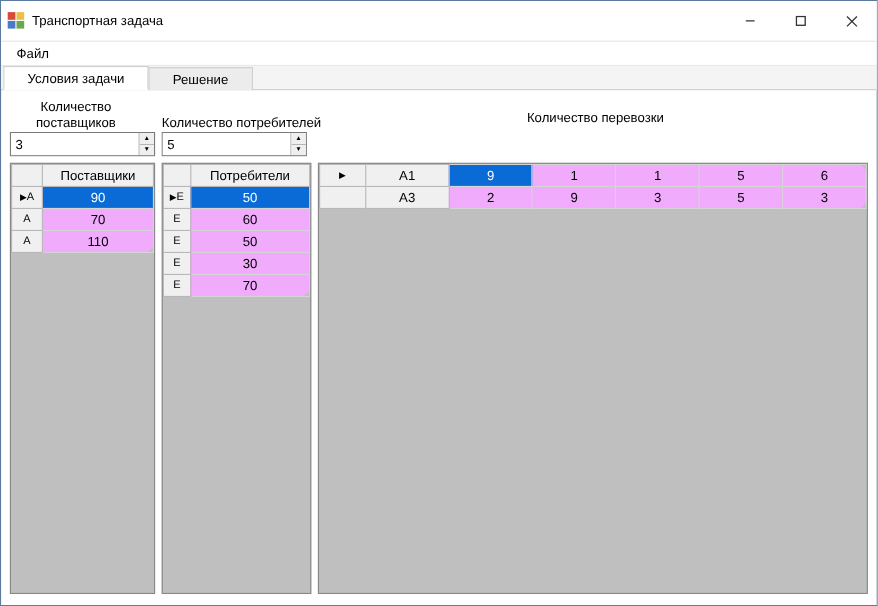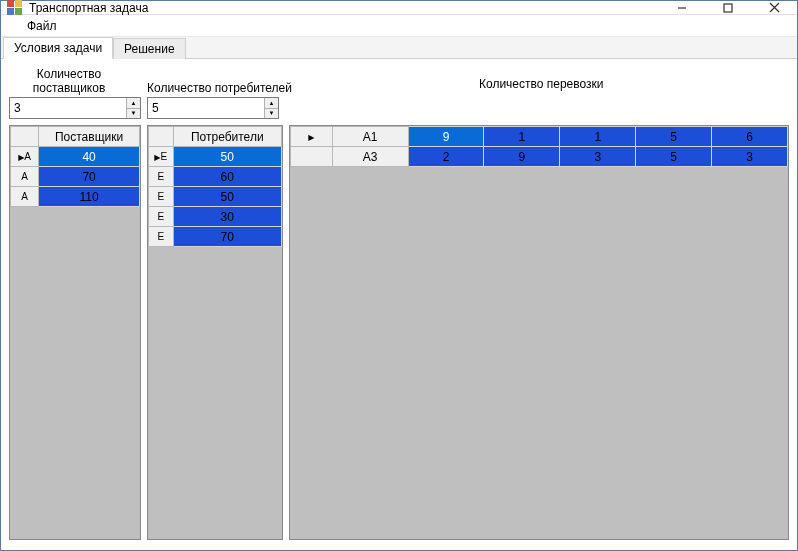--- a/index.html
+++ b/index.html
@@ -4,21 +4,21 @@
 <style>
   * { box-sizing: border-box; }
   html, body { margin: 0; padding: 0; font-family: "Segoe UI", Tahoma, sans-serif; font-size: 12px; background: #fff; }
   .window {
     width: 798px; height: 551px;
     border: 1px solid #5a7aa0;
     display: flex; flex-direction: column;
     background: #fff;
   }
   .titlebar {
-    height: 14px; display: flex; align-items: center;
+    height: 37px; display: flex; align-items: center;
     padding: 0 0 0 6px; background: #fff;
     border-bottom: 1px solid #e0e0e0;
   }
   .titlebar .app-icon {
     width: 16px; height: 16px; margin-right: 6px;
     display: flex; flex-wrap: wrap;
   }
   .app-icon span { width: 7px; height: 7px; margin: 0 1px 1px 0; }
   .app-icon .r { background: #d84a3a; }
   .app-icon .y { background: #e8c04a; }
@@ -30,28 +30,28 @@
     width: 46px; height: 100%;
     display: flex; align-items: center; justify-content: center;
     font-family: sans-serif; font-size: 13px; color: #333;
   }
   .win-btn.close svg line { stroke: #333; stroke-width: 1.2; }
   .menubar {
     height: 22px; display: flex; align-items: center;
     padding: 0 6px; background: #fff;
     border-bottom: 1px solid #e8e8e8;
   }
-  .menu-item { padding: 2px 8px; margin-left: 12px; }
+  .menu-item { padding: 2px 8px; }
   .tabstrip {
     height: 22px; display: flex; align-items: flex-end;
     background: #f4f4f4; border-bottom: 1px solid #cfcfcf;
     padding-left: 2px;
   }
   .tab {
-    padding: 3px 10px; font-size: 12px;
+    padding: 3px 21px; font-size: 12px;
     border: 1px solid #cfcfcf; border-bottom: none;
     background: #ececec; margin-right: 0;
     position: relative; top: 1px;
   }
   .tab.active { background: #fff; border-bottom: 1px solid #fff; }
   .content {
     flex: 1; display: flex; flex-direction: column;
     padding: 6px 8px 10px 8px;
   }
   .labels-row { display: flex; gap: 18px; height: 30px; align-items: flex-end; }
@@ -82,22 +82,23 @@
   .grid-panel {
     border: 1px solid #888; background: #bfbfbf;
     display: flex; flex-direction: column;
     overflow: hidden;
   }
   .gp1 { width: 132px; }
   .gp2 { width: 136px; }
   .gp3 { flex: 1; }
 
   table.dg {
-    border-collapse: collapse; background: #1d4ed8; width: auto;
+    border-collapse: collapse; background: #f0abfc; width: auto;
     font-size: 12px;
+    border-radius: 10px;
   }
   table.dg th, table.dg td {
     border: 1px solid #d4d4d4; text-align: center;
     height: 20px; padding: 0;
   }
   table.dg th {
     background: #f0f0f0; font-weight: normal;
     border-color: #b8b8b8;
   }
   .rowhdr {
@@ -190,21 +191,21 @@
 
       <div class="grid-panel gp1">
         <table class="dg">
           <tbody>
               <tr>
             <th class="corner"></th>
             <th class="colw">Поставщики</th>
           </tr>
           <tr class="sel-row">
             <td class="rowhdr truncate">A</td>
-            <td class="colw cell-selected">40</td>
+            <td class="colw cell-selected">90</td>
           </tr>
           <tr>
             <td class="rowhdr truncate">A</td>
             <td class="colw">70</td>
           </tr>
           <tr>
             <td class="rowhdr truncate">A</td>
             <td class="colw">110</td>
           </tr>
         </tbody>

